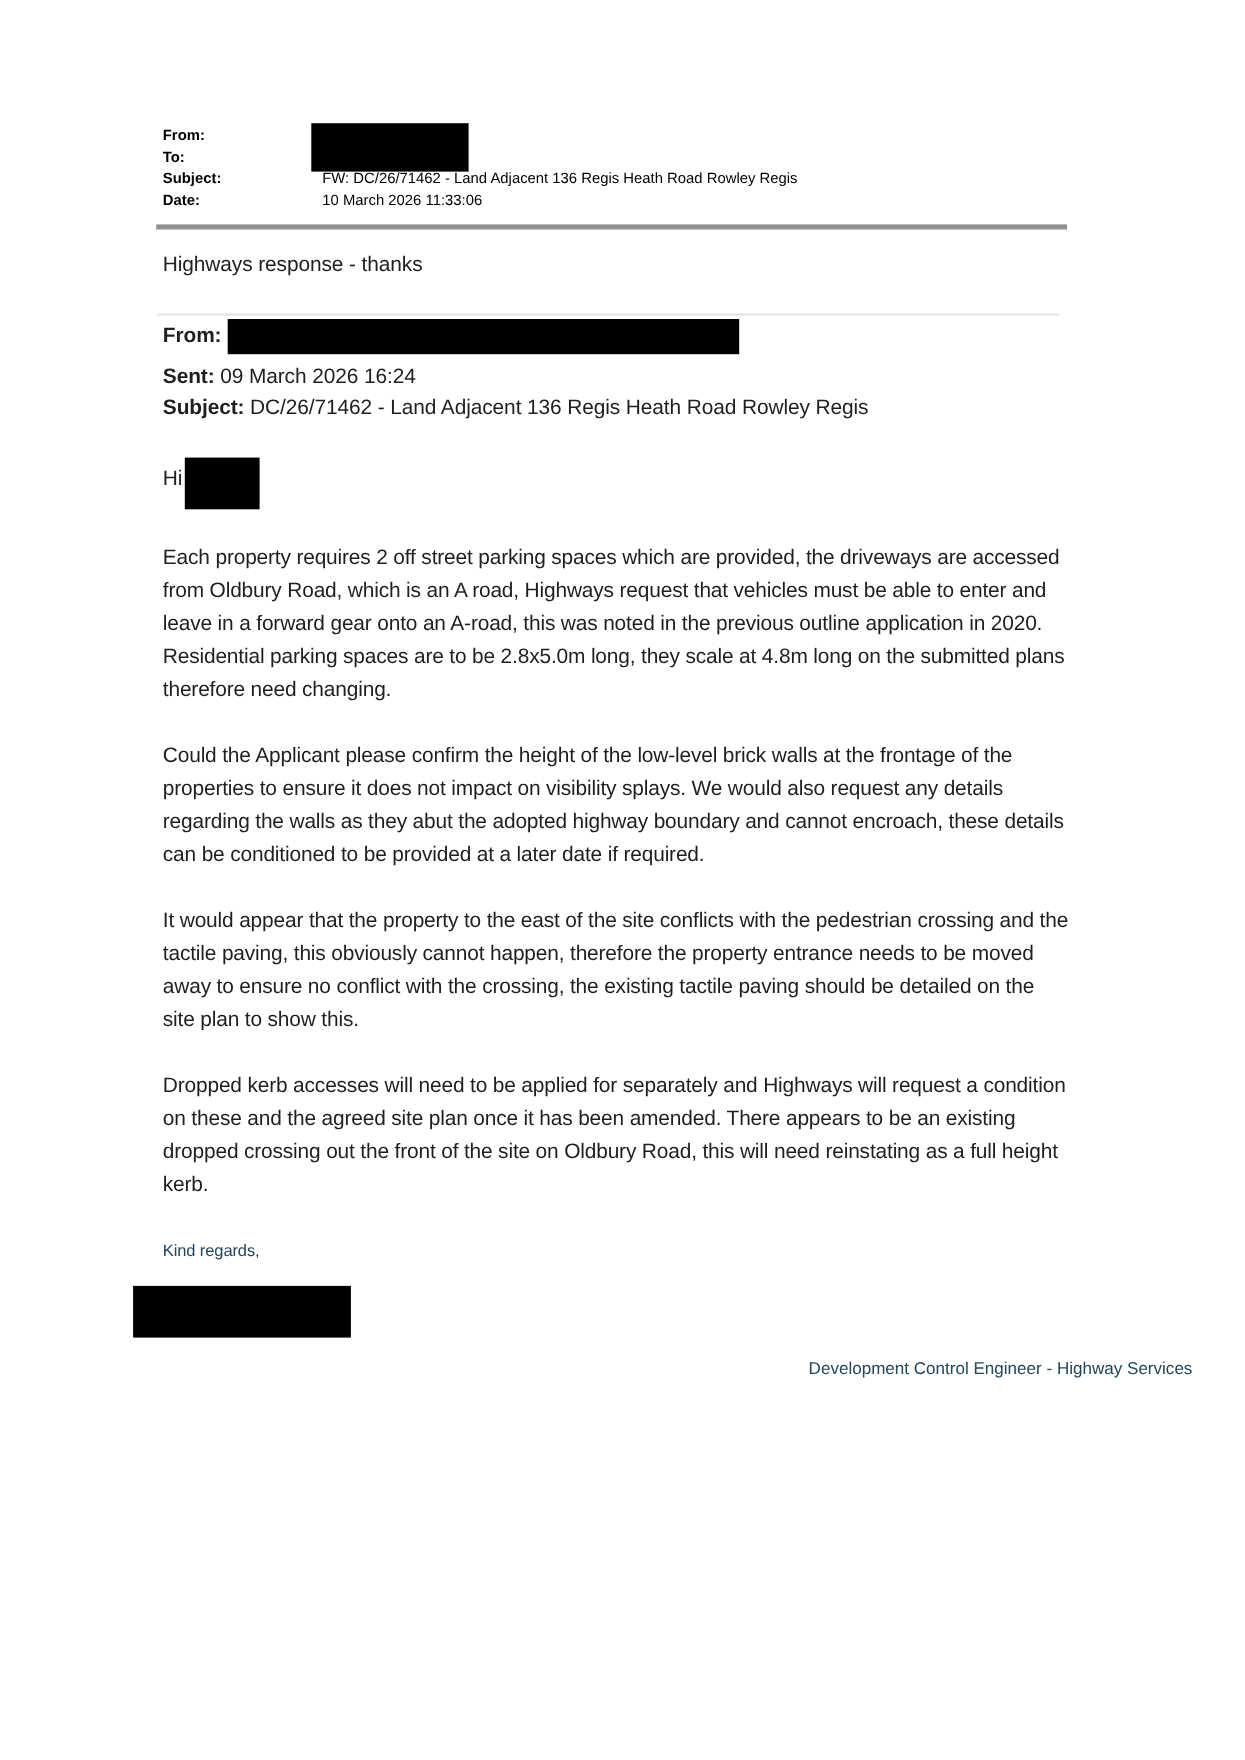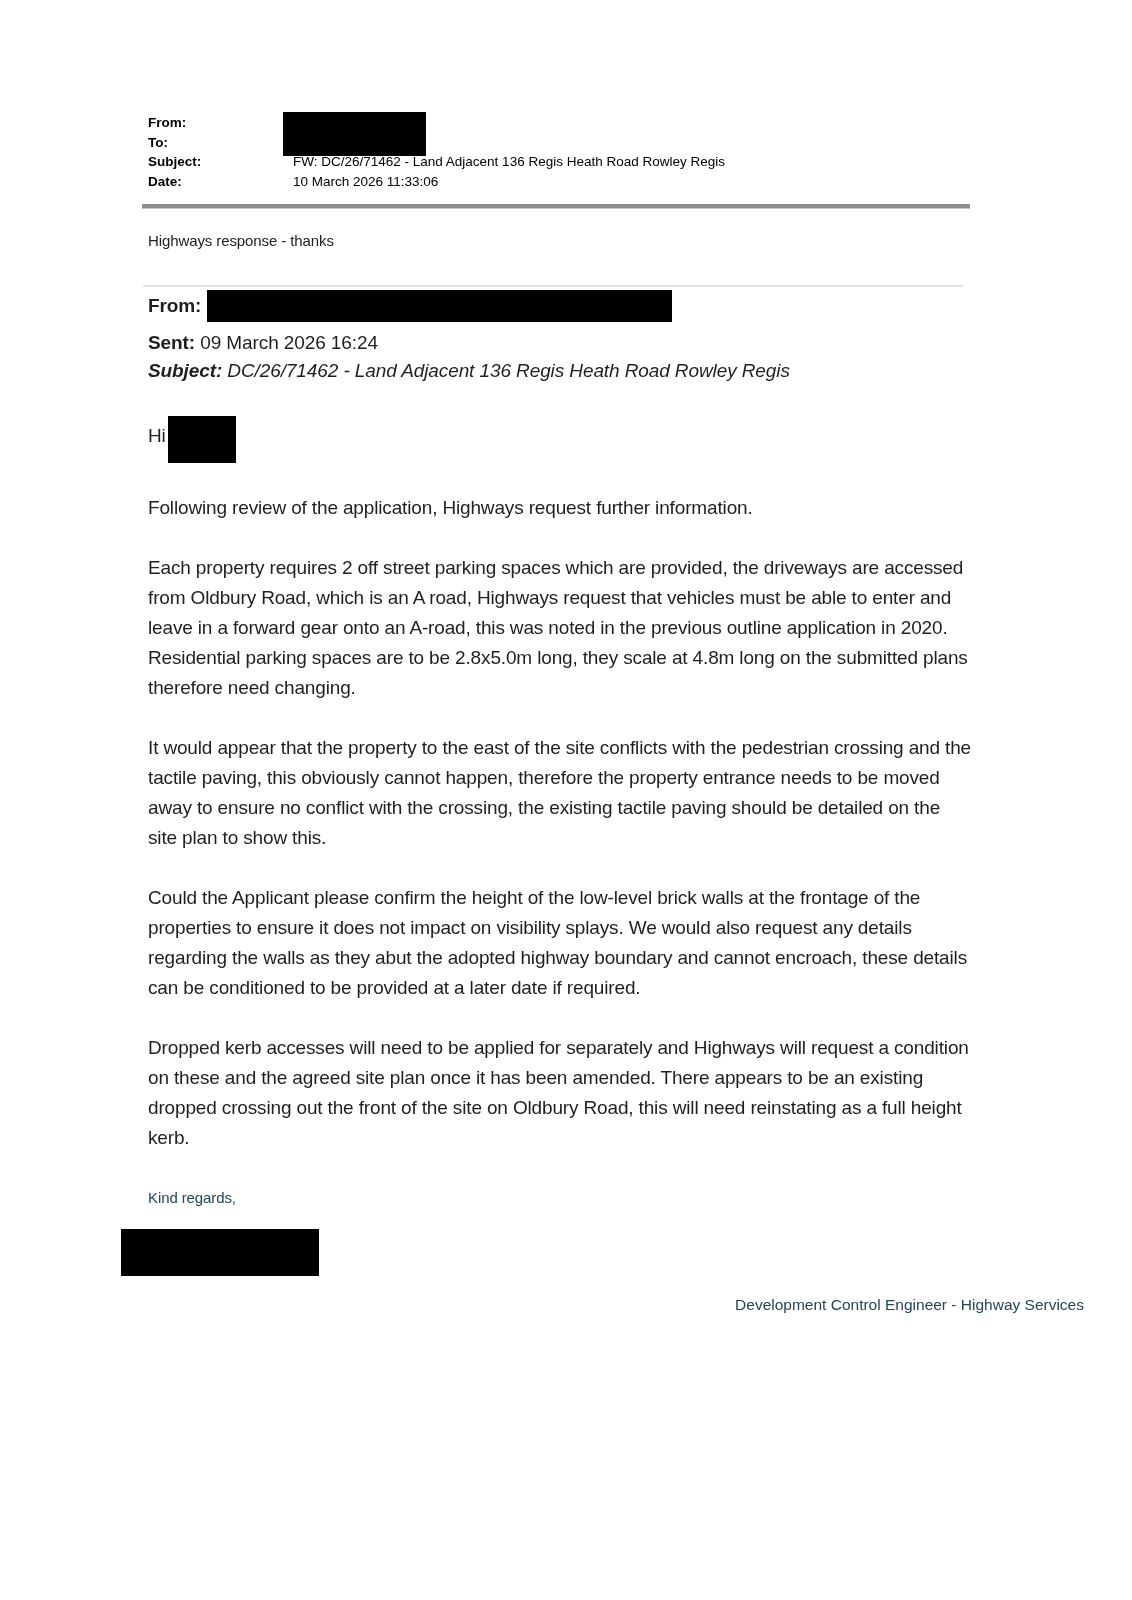--- a/index.html
+++ b/index.html
@@ -17,28 +17,28 @@
   .outer-header{position:relative;width:830px;}
   .meta-row{display:flex;line-height:19.5px;font-size:13.5px;}
   .meta-label{width:145px;font-weight:bold;color:#000;}
   .meta-value{color:#000;}
   .redaction{background:#000;display:block;}
   .redaction-top{position:absolute;left:135px;top:-1px;width:143px;height:44px;}
   
   .hr-thick{margin:13px 0 0 -6px;width:828px;height:4px;background:#8f8f8f;border-bottom:1px solid #c6c6c6;}
   .hr-thin{margin:31px 0 0 -5px;width:820px;height:0;border-top:2px solid #e4e4e4;}
   
-  .reply-note{margin-top:19px;font-size:15px;line-height:26px;color:#212121;letter-spacing:-0.1px;}
+  .reply-note{margin-top:19px;font-size:19px;line-height:26px;color:#212121;letter-spacing:-0.1px;}
   
   .inner-row{font-size:19px;letter-spacing:-0.1px;color:#1f1f1f;}
   .inner-row .b{font-weight:bold;}
   .from-row{margin-top:3px;height:32px;display:flex;align-items:center;}
   .redaction-from{width:465px;height:32px;margin-left:6px;}
   .sent-row{margin-top:11px;line-height:20px;}
-  .subject-row{margin-top:8px;line-height:20px;font-style:italic;}
+  .subject-row{margin-top:8px;line-height:20px;}
   
   .greeting-row{margin-top:35px;height:47px;display:flex;align-items:flex-start;font-size:19px;}
   .greeting-row .greet-text{padding-top:9px;letter-spacing:-0.1px;}
   .redaction-hi{width:68px;height:47px;margin-left:2px;}
   
   .email-body p{
     margin:30px 0 0 0;
     width:824px;
     font-size:19px;
     line-height:30px;
@@ -95,24 +95,23 @@
       <span>DC/26/71462 - Land Adjacent 136 Regis Heath Road Rowley Regis</span>
     </div>
   </div>
 
   <div class="greeting-row">
     <span class="greet-text">Hi</span>
     <span class="redaction redaction-hi"></span>
   </div>
 
   <div class="email-body">
-    <p>Following review of the application, Highways request further information.</p>
     <p>Each property requires 2 off street parking spaces which are provided, the driveways are accessed from Oldbury Road, which is an A road, Highways request that vehicles must be able to enter and leave in a forward gear onto an A-road, this was noted in the previous outline application in 2020. Residential parking spaces are to be 2.8x5.0m long, they scale at 4.8m long on the submitted plans therefore need changing.</p>
+    <p>Could the Applicant please confirm the height of the low-level brick walls at the frontage of the properties to ensure it does not impact on visibility splays. We would also request any details regarding the walls as they abut the adopted highway boundary and cannot encroach, these details can be conditioned to be provided at a later date if required.</p>
     <p>It would appear that the property to the east of the site conflicts with the pedestrian crossing and the tactile paving, this obviously cannot happen, therefore the property entrance needs to be moved away to ensure no conflict with the crossing, the existing tactile paving should be detailed on the site plan to show this.</p>
-    <p>Could the Applicant please confirm the height of the low-level brick walls at the frontage of the properties to ensure it does not impact on visibility splays. We would also request any details regarding the walls as they abut the adopted highway boundary and cannot encroach, these details can be conditioned to be provided at a later date if required.</p>
     <p>Dropped kerb accesses will need to be applied for separately and Highways will request a condition on these and the agreed site plan once it has been amended. There appears to be an existing dropped crossing out the front of the site on Oldbury Road, this will need reinstating as a full height kerb.</p>
   </div>
 
   <div class="closing" style="color: rgb(36, 70, 90);">Kind regards,</div>
   <div class="redaction redaction-signature"></div>
   <div class="sig-title" style="color: rgb(36, 70, 90); text-align: right;">Development Control Engineer - Highway Services</div>
 
 </div>
 
 </body></html>

